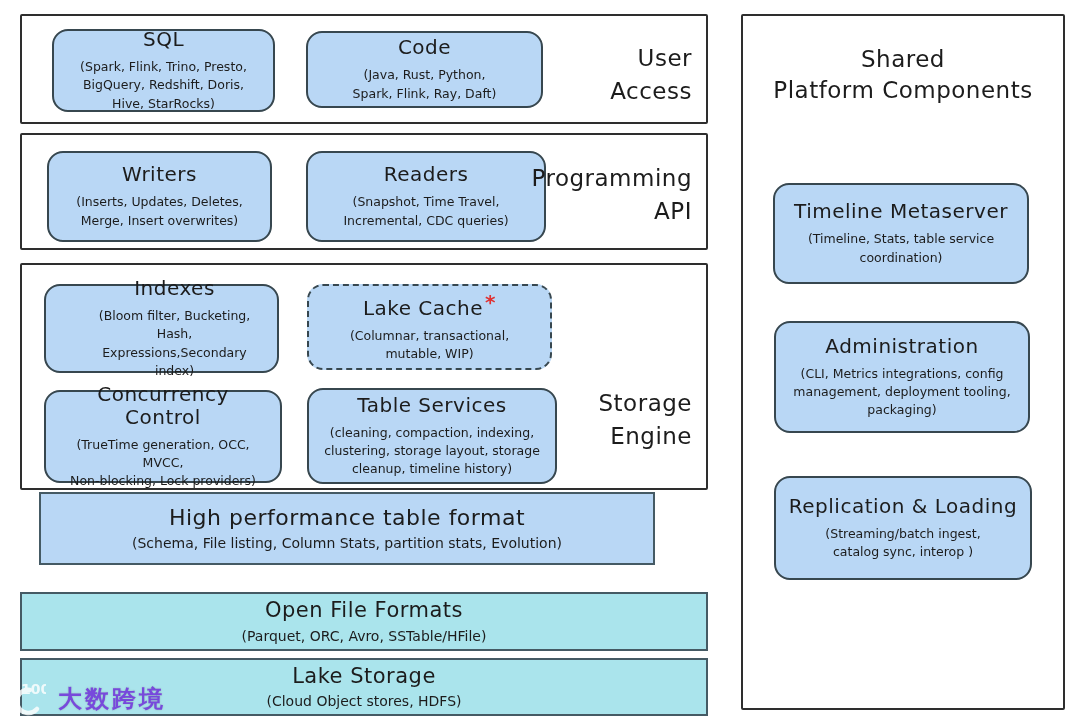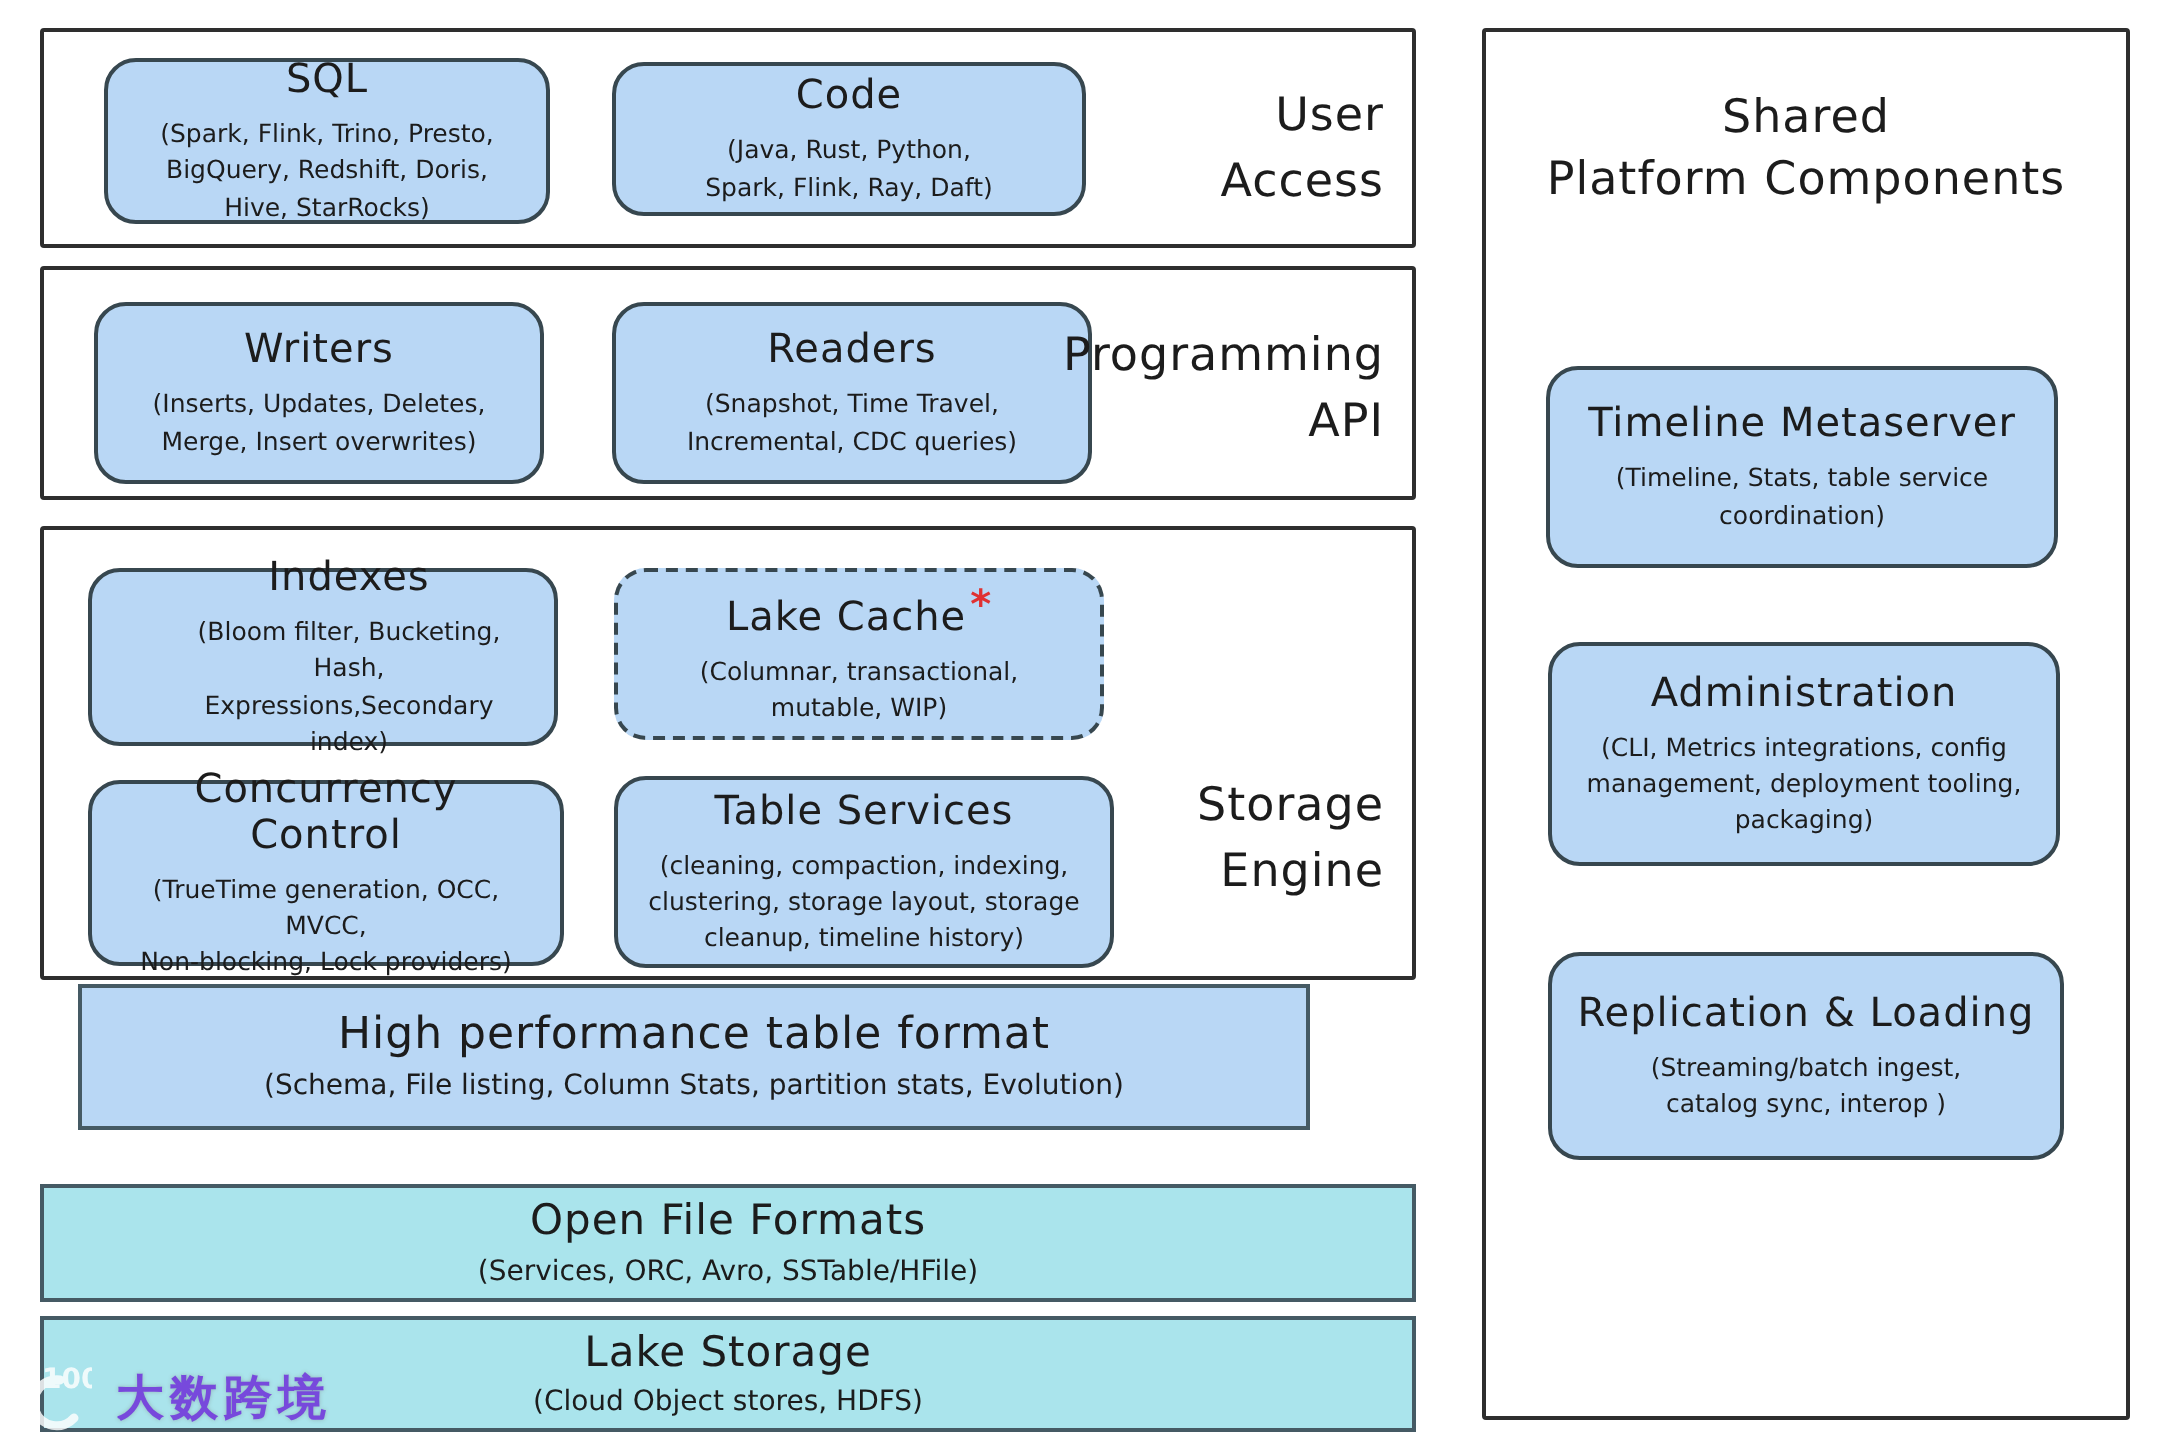--- a/index.html
+++ b/index.html
@@ -179,21 +179,21 @@
 Engine</div>
   </div>
 
   <div class="bar blue" style="left:20px; top:492px; width:616px; height:73px;margin-left:19px;">
     <div class="bar-title">High performance table format</div>
     <div class="bar-subtitle">(Schema, File listing, Column Stats, partition stats, Evolution)</div>
   </div>
 
   <div class="bar cyan" style="left:20px; top:592px; width:688px; height:59px;">
     <div class="bar-title" style="font-size:21px;">Open File Formats</div>
-    <div class="bar-subtitle">(Services, ORC, Avro, SSTable/HFile)</div>
+    <div class="bar-subtitle">(Parquet, ORC, Avro, SSTable/HFile)</div>
   </div>
 
   <div class="bar cyan" style="left:20px; top:658px; width:688px; height:58px;">
     <div class="bar-title" style="font-size:21px;">Lake Storage</div>
     <div class="bar-subtitle">(Cloud Object stores, HDFS)</div>
   </div>
 
   <div class="section" style="left:741px; top:14px; width:324px; height:696px;">
     <div class="panel-title">Shared
 Platform Components</div>

